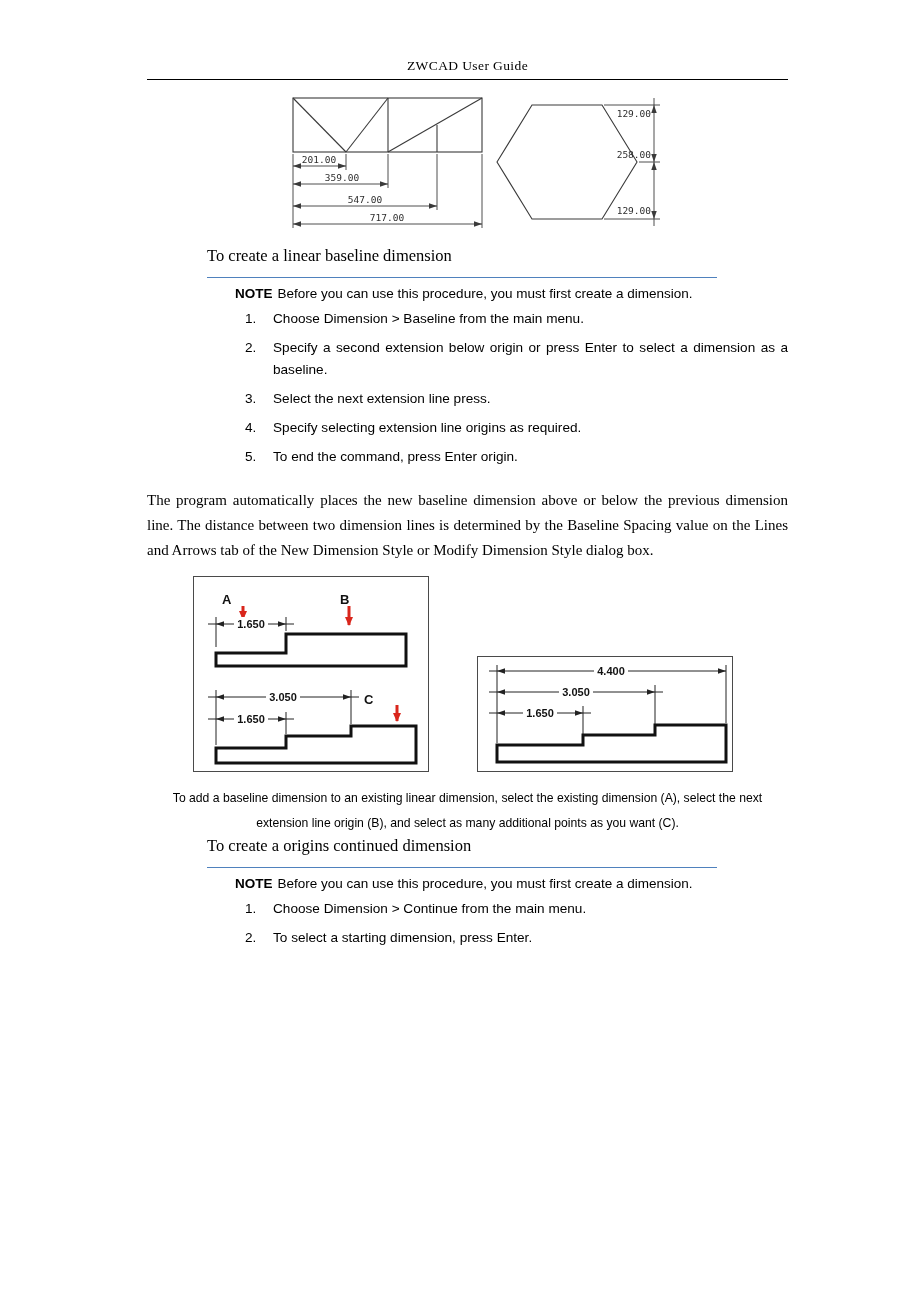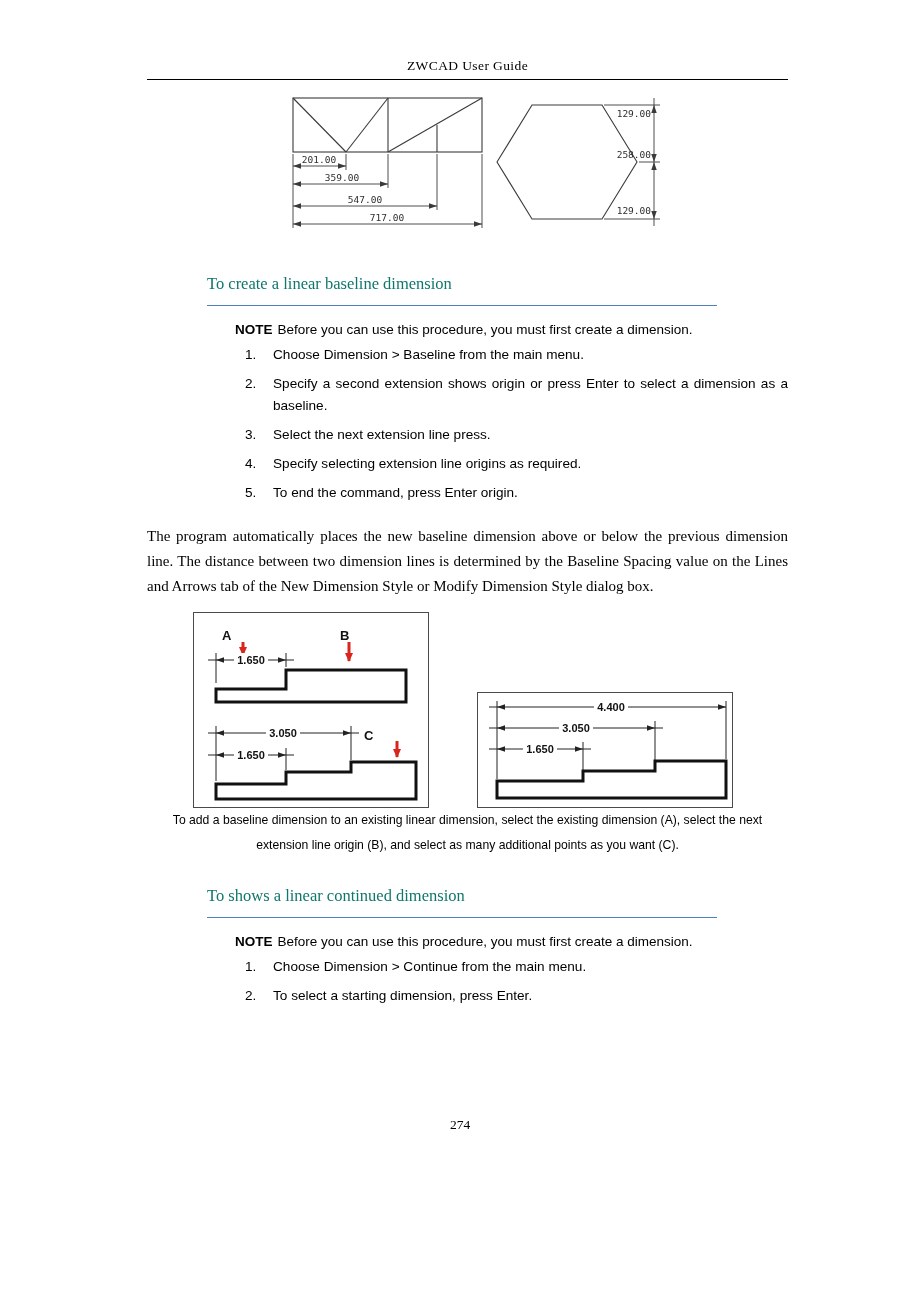--- a/index.html
+++ b/index.html
@@ -12,39 +12,39 @@
   .header-rule { border-bottom:1.5px solid #000; margin-top:5px; }
 
   .body-para { font-size:15px; line-height:25px; text-align:justify; }
   .p1 { margin-top:36px; }
   .p2 { margin-top:24px; text-align:left; }
   .p3 { margin-top:20px; }
 
   .fig1-wrap { margin-top:12px; text-align:center; }
   .cad-label { font-family:"DejaVu Sans Mono", monospace; font-size:9.5px; fill:#2e2e2e; }
 
-  .section-heading { margin-left:60px; margin-right:71px; margin-top:28px; color:#0f766e;
+  .section-heading { margin-left:60px; margin-right:71px; color:#000000;
     font-size:16.5px; padding-bottom:11px; border-bottom:1.2px solid #4f81bd;
     font-family:"Liberation Serif", serif; font-weight:400; }
 
-  .note { margin-left:88px; margin-top:16px; font-family:"Liberation Sans", sans-serif; font-size:13.5px; }
+  .note { margin-left:88px; margin-top:8px; font-family:"Liberation Sans", sans-serif; font-size:13.5px; }
   .note-label { font-weight:700; margin-right:5px; }
 
   .steps { margin-top:4px; }
   .step { display:flex; margin-left:98px; margin-top:7px; font-family:"Liberation Sans", sans-serif;
     font-size:13.6px; line-height:22px; }
   .step-num { flex:0 0 28px; }
   .step-text { flex:1; text-align:justify; }
 
   .fig2-row { display:flex; align-items:flex-end; gap:48px; margin-left:46px; margin-top:13px; }
   .fig-box { border:1.2px solid #4a4a4a; background:#fff; flex:none; font-size:0; }
   .dim-label { font-family:"Liberation Sans", sans-serif; font-size:11px; font-weight:700; fill:#111; text-anchor:middle; }
   .marker-label { font-family:"Liberation Sans", sans-serif; font-size:13px; font-weight:700; fill:#111; }
 
-  .caption { text-align:center; font-family:"Liberation Sans", sans-serif;
+  .caption { margin-top:14px; text-align:center; font-family:"Liberation Sans", sans-serif;
     font-size:12.2px; line-height:25px; }
 
   .footer { position:absolute; bottom:107px; left:0; width:100%; text-align:center; font-size:13.5px; }
 </style>
 </head>
 <body>
 
 <div class="page">
 
   <div class="doc-header">
@@ -113,21 +113,21 @@
     <span class="note-label">NOTE</span><span>Before you can use this procedure, you must first create a dimension.</span>
   </p>
 
   <div class="steps">
     <div class="step">
       <span class="step-num">1.</span>
       <span class="step-text">Choose Dimension &gt; Baseline from the main menu.</span>
     </div>
     <div class="step">
       <span class="step-num">2.</span>
-      <span class="step-text">Specify a second extension shows origin or press Enter to select a dimension as a baseline.</span>
+      <span class="step-text">Specify a second extension below origin or press Enter to select a dimension as a baseline.</span>
     </div>
     <div class="step">
       <span class="step-num">3.</span>
       <span class="step-text">Select the next extension line press.</span>
     </div>
     <div class="step">
       <span class="step-num">4.</span>
       <span class="step-text">Specify selecting extension line origins as required.</span>
     </div>
     <div class="step">
@@ -217,32 +217,31 @@
         <rect x="45" y="50" width="34" height="13" fill="#ffffff"></rect>
         <text class="dim-label" x="62" y="60">1.650</text>
         <path d="M19,105 V88 H105 V78 H177 V68 H248 V105 Z" fill="none" stroke="#111" stroke-width="3"></path>
       </svg>
     </div>
 
   </div>
 
   <p class="caption">To add a baseline dimension to an existing linear dimension, select the existing dimension (A), select the next extension line origin (B), and select as many additional points as you want (C).</p>
 
-  <h2 class="section-heading">To shows a linear continued dimension</h2>
+  <h2 class="section-heading">To create a origins continued dimension</h2>
 
   <p class="note">
     <span class="note-label">NOTE</span><span>Before you can use this procedure, you must first create a dimension.</span>
   </p>
 
   <div class="steps">
     <div class="step">
       <span class="step-num">1.</span>
       <span class="step-text">Choose Dimension &gt; Continue from the main menu.</span>
     </div>
     <div class="step">
       <span class="step-num">2.</span>
       <span class="step-text">To select a starting dimension, press Enter.</span>
     </div>
   </div>
 
-  <div class="footer">274</div>
 
 </div>
 
 </body></html>

